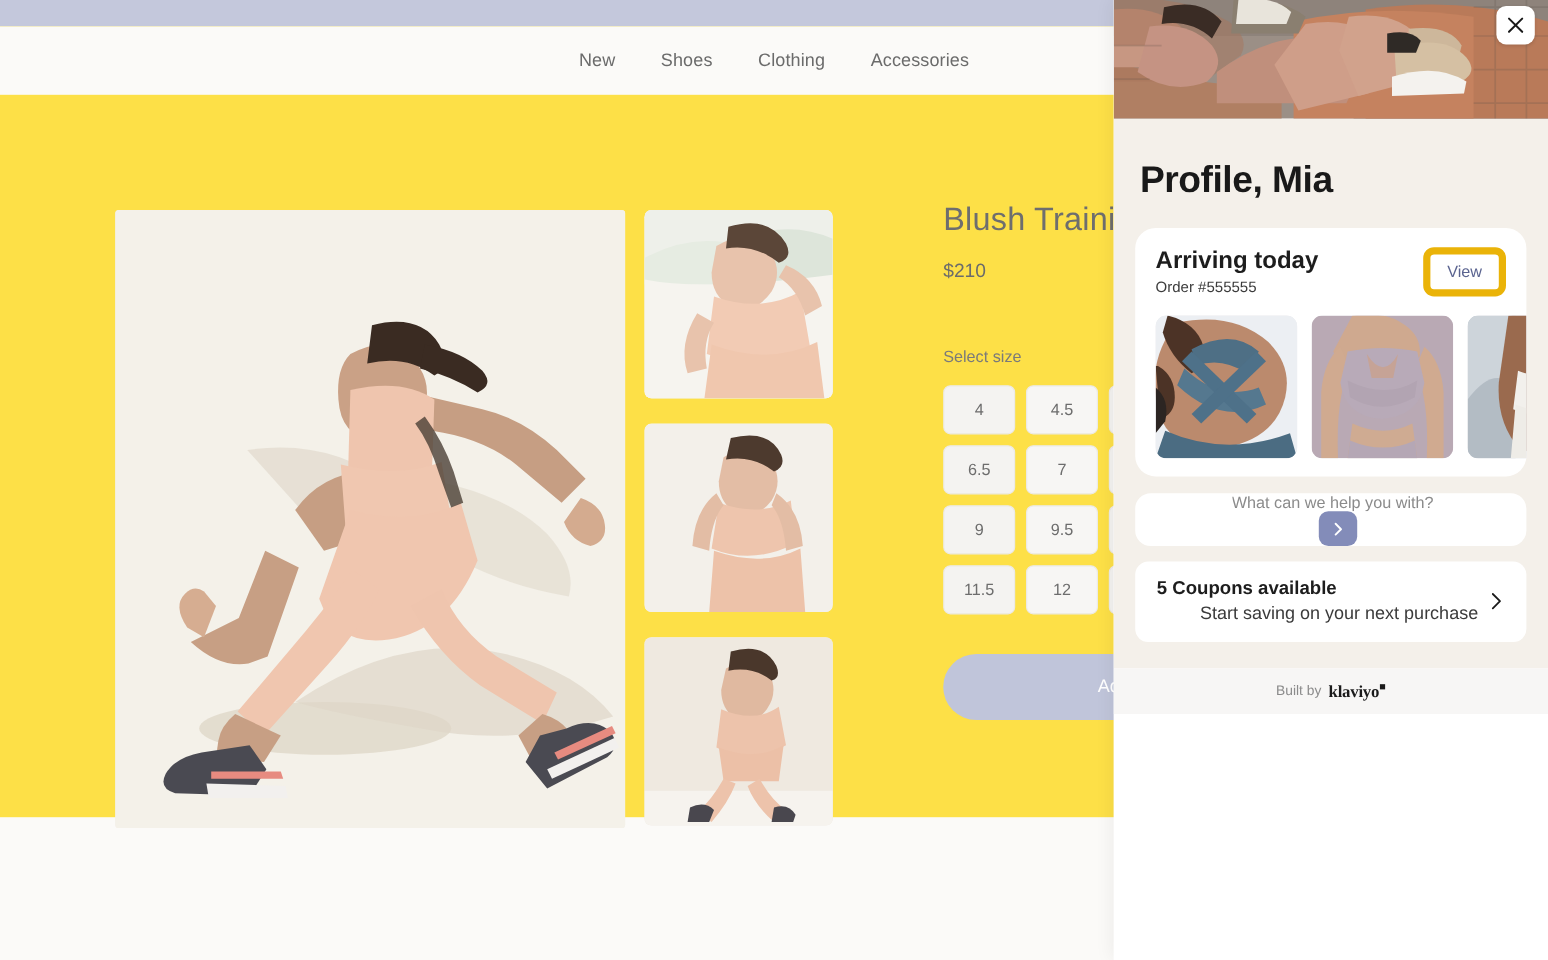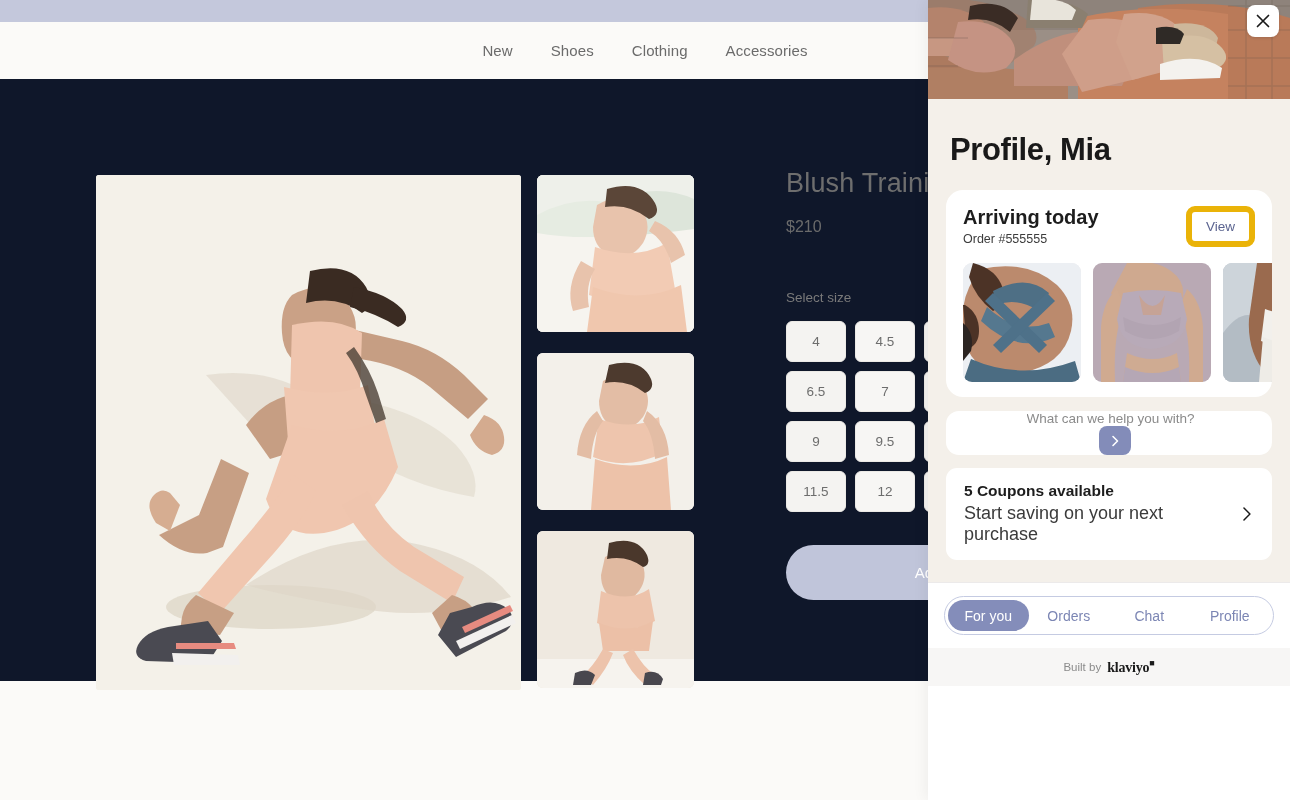--- a/index.html
+++ b/index.html
@@ -4,21 +4,21 @@
 <style>
   * { box-sizing: border-box; margin: 0; padding: 0; }
   html, body {
     width: 1290px; height: 800px;
     font-family: "Liberation Sans", sans-serif;
     background: #fbfaf8;
     overflow: hidden;
   }
 
   
-  .page { position: relative; width: 1290px; height: 681px; background: #0f172a; padding-left: 35px; }
+  .page { position: relative; width: 1290px; height: 681px; background: #fde047; padding-left: 35px; }
 
   .top-strip {
     position: absolute; left: 0; top: 0; width: 1290px; height: 22px;
     background: #c4c8dc;
   }
 
   .nav {
     position: absolute; left: 0; top: 22px; width: 1290px; height: 57px;
     background: #fbfaf8;
     display: flex; align-items: center; justify-content: center;
@@ -137,21 +137,21 @@
     cursor: pointer;
   }
 
   .coupon-card {
     margin-top: 13px; background: #ffffff; border-radius: 11px;
     padding: 14px 18px 15px 18px;
     display: flex; align-items: center; justify-content: space-between;
     cursor: pointer;
   }
   .coupon-title { font-size: 15.5px; font-weight: 700; color: #1d1d1d; }
-  .coupon-sub { font-size: 18px; color: #3b3b3b; margin-top: 3px; }
+  .coupon-sub { font-size: 15px; color: #3b3b3b; margin-top: 3px; margin-left: 36px; }
 
   .rec-section {
     background: #ffffff; flex: 1; padding: 22px 20px 0 20px;
     display: flex; flex-direction: column;
   }
   .rec-head {
     display: flex; align-items: center; justify-content: space-between;
     cursor: pointer;
   }
   .rec-title { font-size: 15px; color: #1d1d1d; }
@@ -408,28 +408,20 @@
           <div class="coupon-title">5 Coupons available</div>
           <div class="coupon-sub">Start saving on your next purchase</div>
         </div>
         <svg width="14" height="16" viewBox="0 0 14 16">
           <path d="M4 2 L10 8 L4 14" stroke="#1a1a1a" stroke-width="1.5" fill="none" stroke-linecap="round" stroke-linejoin="round"></path>
         </svg>
       </div>
     </div>
 
 
-    <div class="tabbar-wrap">
-      <div class="tabbar">
-        <button class="tab active">For you</button>
-        <button class="tab">Orders</button>
-        <button class="tab">Chat</button>
-        <button class="tab">Profile</button>
-      </div>
-    </div>
 
     <div class="built">
       <span class="built-text">Built by</span>
       <span class="built-brand"><span>klaviyo</span><sup>■</sup></span>
     </div>
 
   </aside>
 </div>
 
 </body></html>

